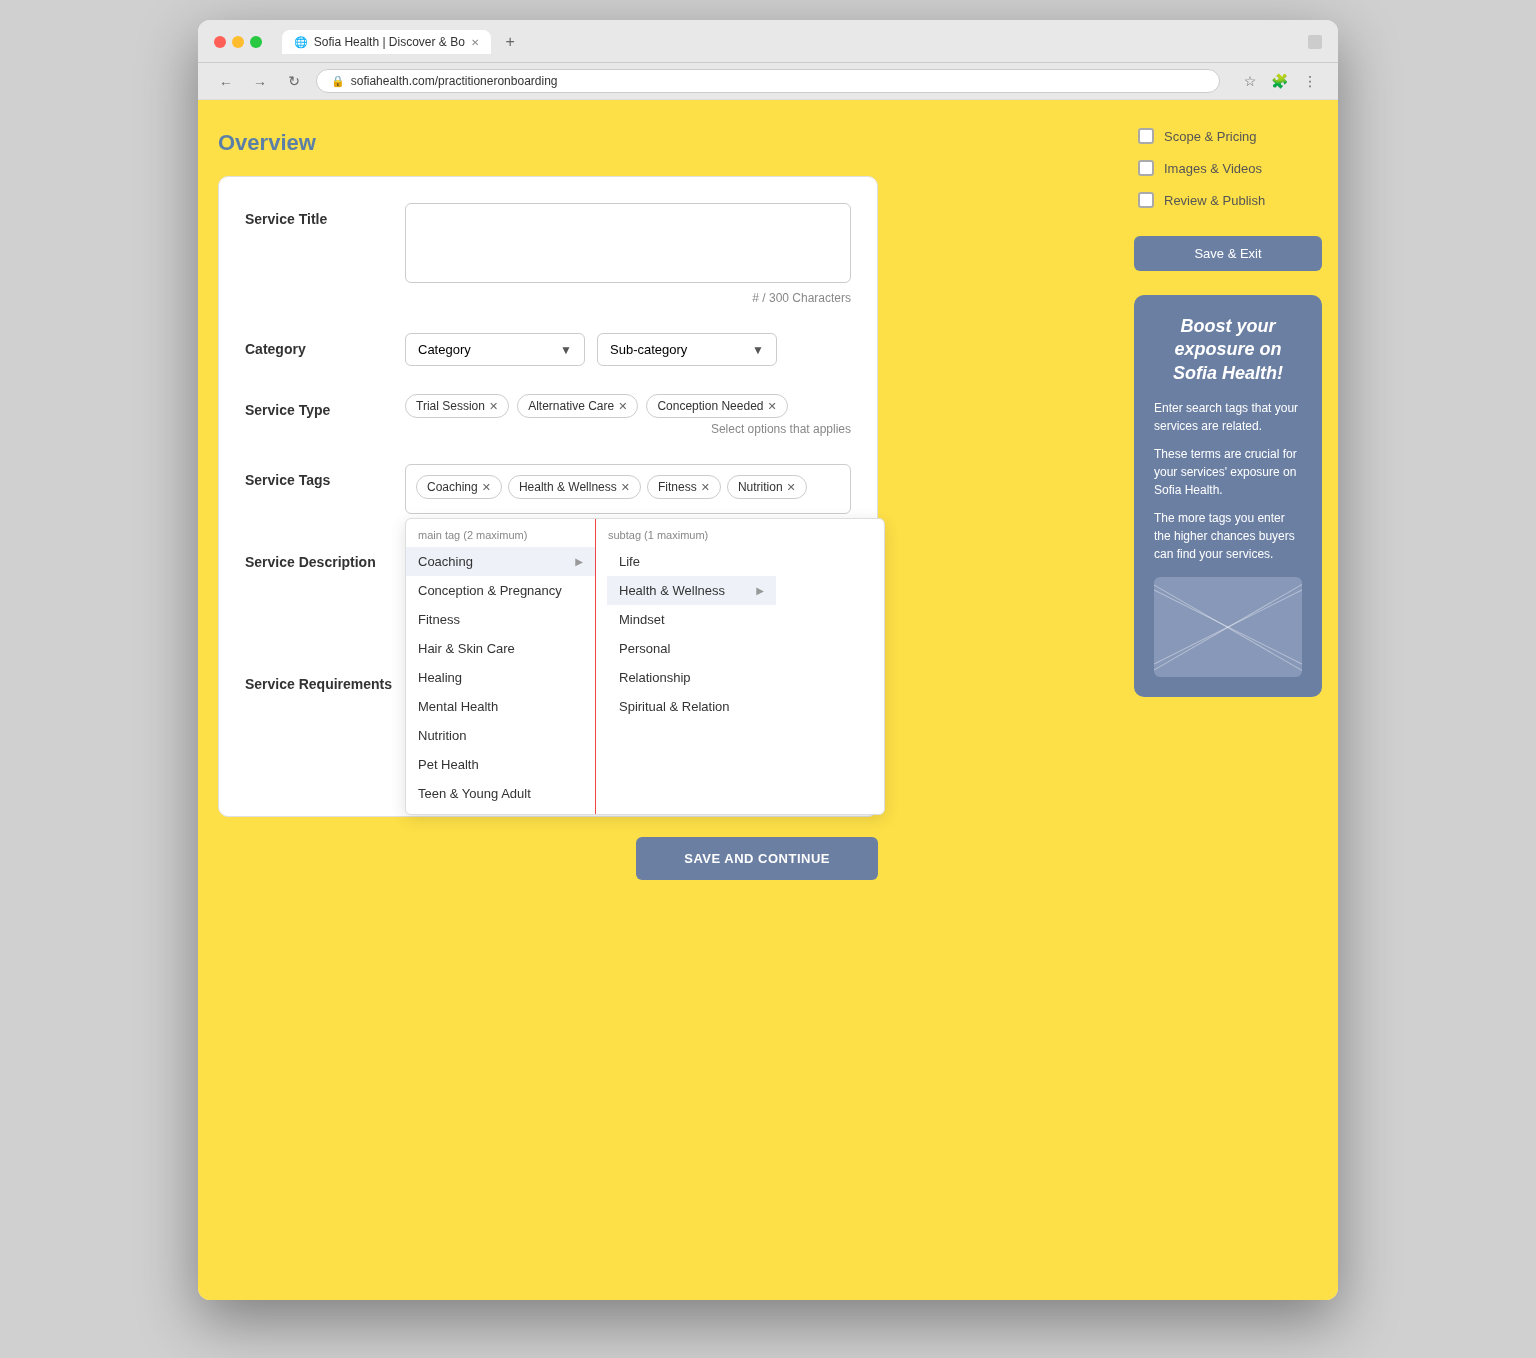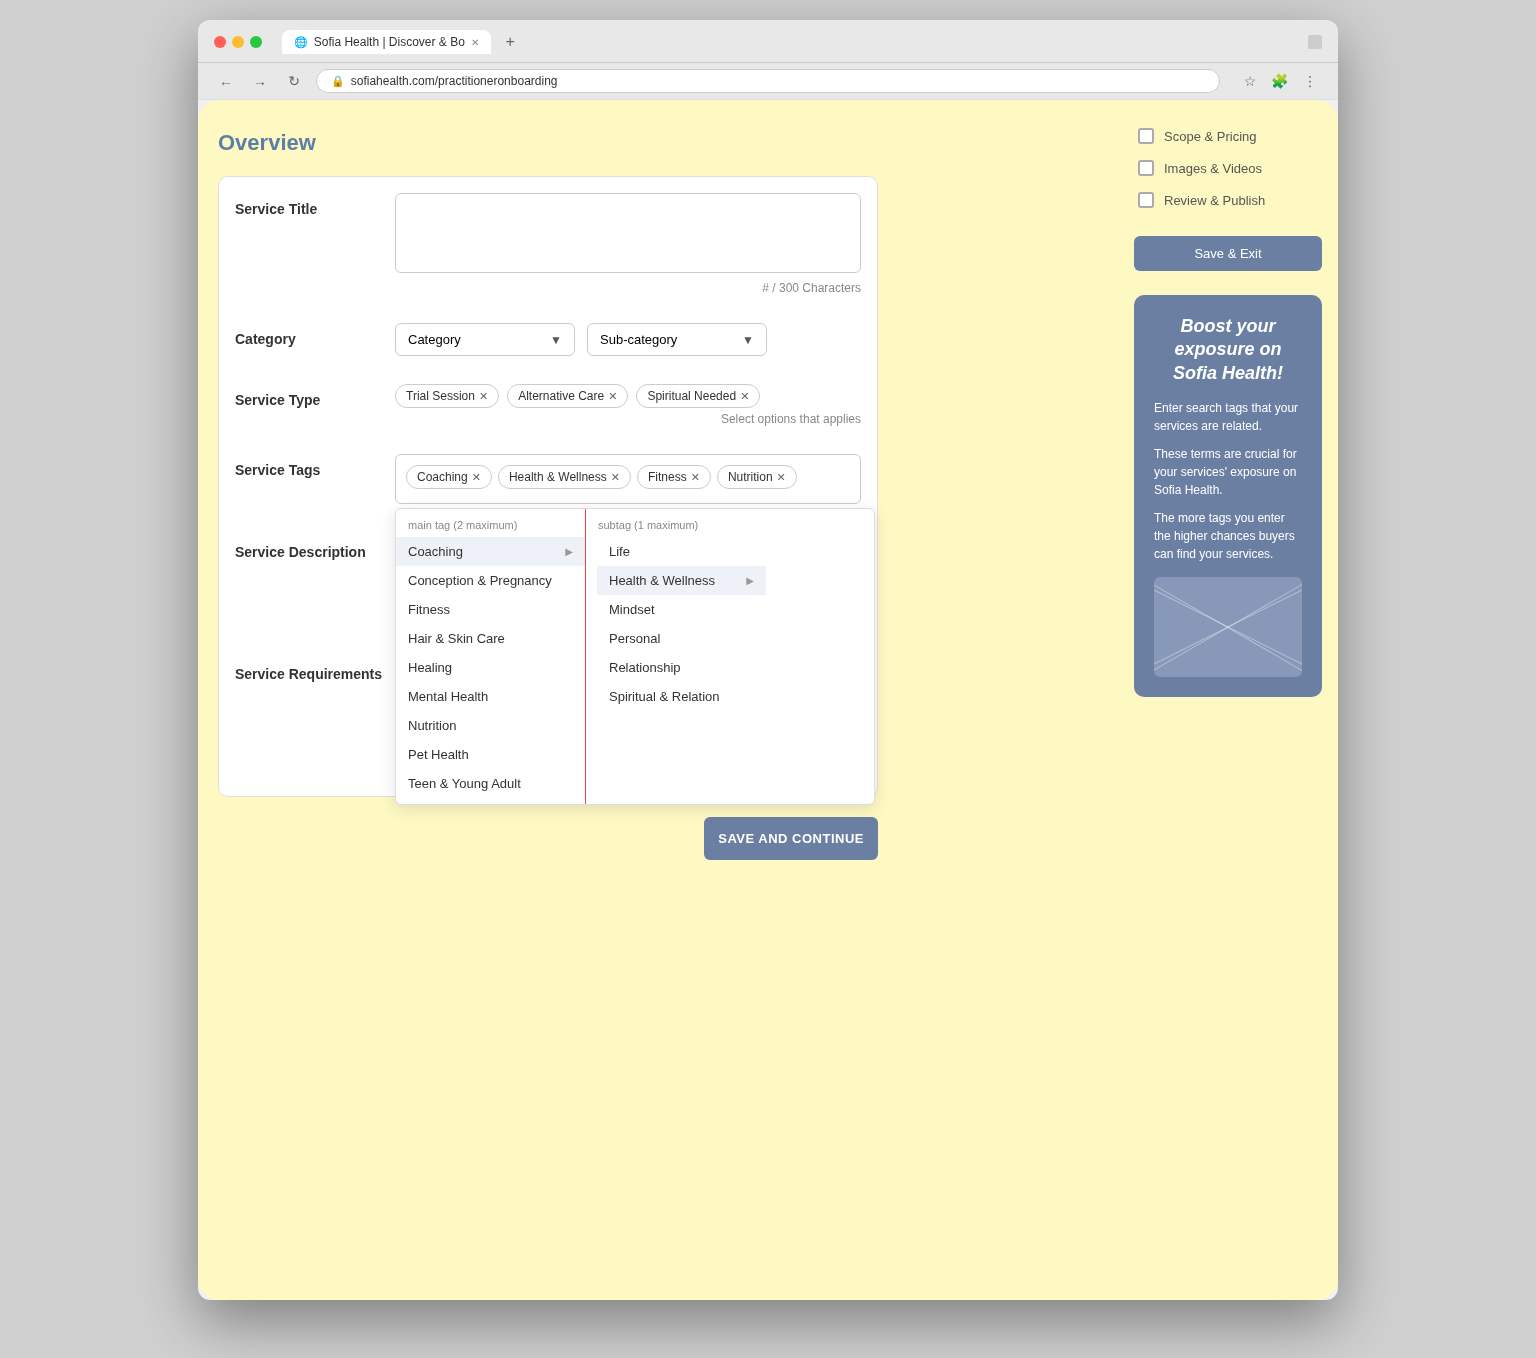--- a/index.html
+++ b/index.html
@@ -124,44 +124,43 @@
       border: none;
       color: #666;
       font-size: 14px;
       cursor: pointer;
       width: 24px; height: 24px;
       display: flex; align-items: center; justify-content: center;
     }
 
     
     .page-content {
-      background: #fef9c3;
+      background: #fde047;
       min-height: 1200px;
       display: flex;
       gap: 12px;
-      border-radius: 21px;
     }
 
     .main-area {
       flex: 1;
       padding: 30px 20px;
     }
 
     .page-title {
       font-size: 22px;
       font-weight: 600;
       color: #5b7fa6;
       margin-bottom: 20px;
     }
 
     .form-card {
       background: #fff;
       border-radius: 10px;
       border: 1px solid #e0e0e0;
-      padding: 16px;
+      padding: 26px;
       max-width: 660px;
     }
 
     .form-row {
       display: flex;
       align-items: flex-start;
       margin-bottom: 28px;
     }
 
     .form-label {
@@ -442,21 +441,21 @@
     }
     .boost-image-placeholder::after {
       transform: rotate(-30deg);
     }
 
     .save-continue-btn {
       background: #6b7fa3;
       color: #fff;
       border: none;
       border-radius: 6px;
-      padding: 14px 14px;
+      padding: 14px 48px;
       font-size: 13px;
       font-weight: 600;
       cursor: pointer;
       letter-spacing: 0.5px;
       text-transform: uppercase;
     }
   </style>
 </head>
 <body>
 
@@ -532,21 +531,21 @@
             <div class="service-type-row">
               <div class="tag-chip">
                 <span>Trial Session</span>
                 <span class="tag-x">✕</span>
               </div>
               <div class="tag-chip">
                 <span>Alternative Care</span>
                 <span class="tag-x">✕</span>
               </div>
               <div class="tag-chip">
-                <span>Spiritual Needed</span>
+                <span>Conception Needed</span>
                 <span class="tag-x">✕</span>
               </div>
             </div>
             <div class="select-hint">Select options that applies</div>
           </div>
         </div>
 
         <div class="form-row">
           <div class="form-label">Service Tags</div>
           <div class="form-field">

